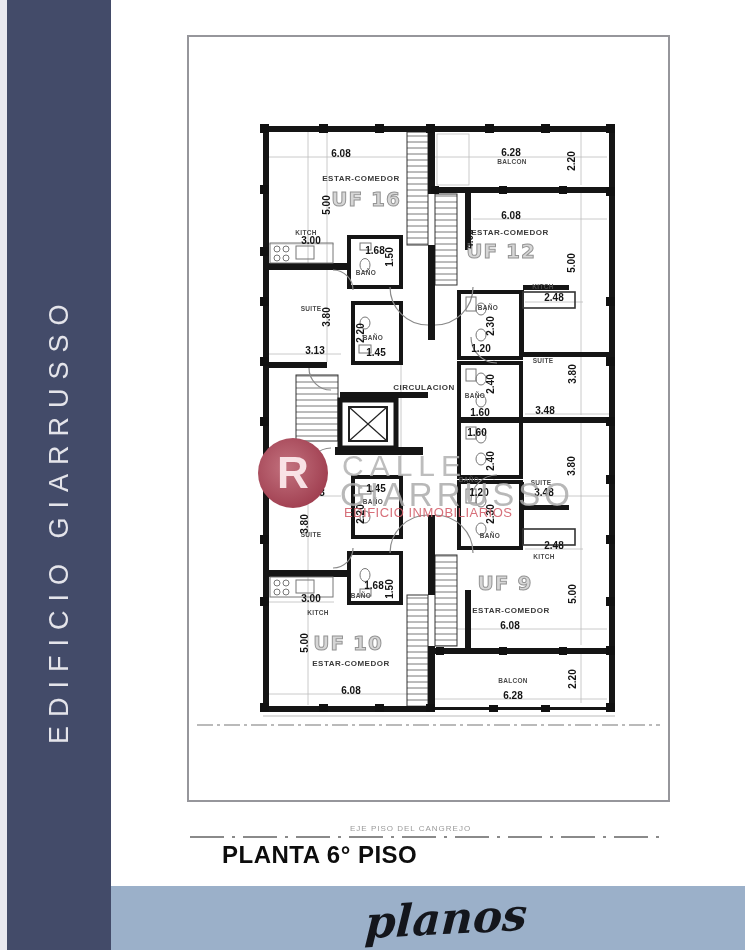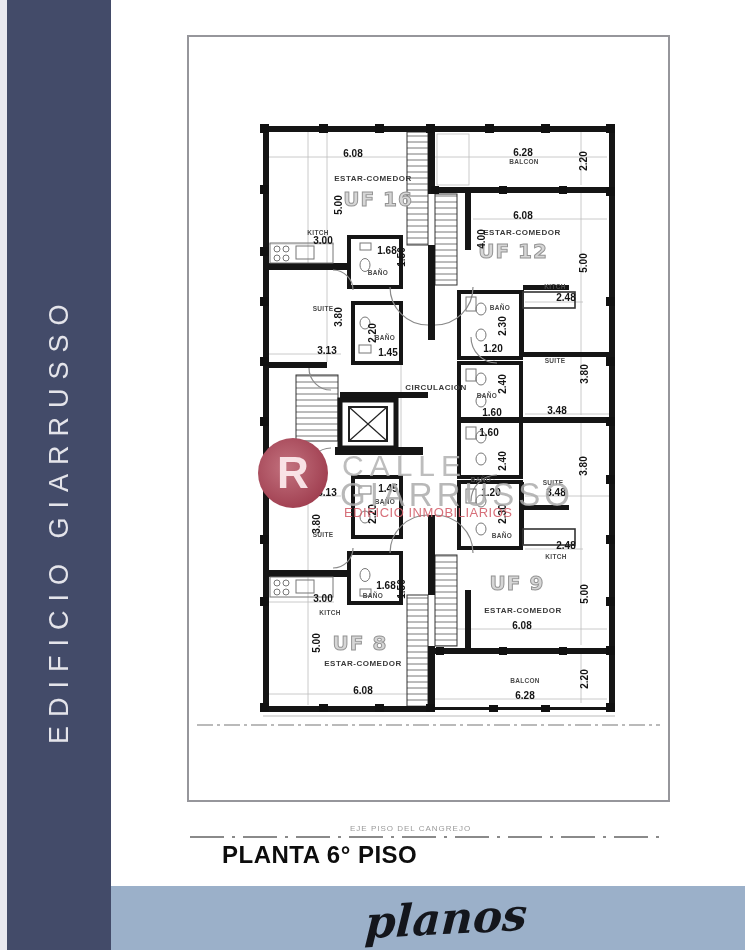--- a/index.html
+++ b/index.html
@@ -13,21 +13,21 @@
     position:absolute;left:7px;top:170px;width:104px;height:700px;
     writing-mode:vertical-rl;transform:rotate(180deg);
     display:flex;align-items:center;justify-content:center;
     font-size:27px;letter-spacing:9px;font-weight:500;color:#e4e4ea;white-space:nowrap;
   }
   .page-frame{
     position:absolute;left:187px;top:35px;width:479px;height:763px;
     border:2px solid #96969b;background:#fff;
   }
   .page-frame svg{position:absolute;left:0;top:0;width:100%;height:100%;}
-  #plan-labels{position:absolute;left:0;top:0;width:100%;height:100%;z-index:2;margin-left:12px;}
+  #plan-labels{position:absolute;left:0;top:0;width:100%;height:100%;z-index:2;}
   .plbl{position:absolute;transform:translate(-50%,-50%);white-space:nowrap;line-height:1;}
   .dim{font-size:10px;font-weight:bold;color:#151515;}
   .dimv{font-size:10px;font-weight:bold;color:#151515;transform:translate(-50%,-50%) rotate(-90deg);}
   .room{font-size:8px;font-weight:bold;letter-spacing:.5px;color:#3a3a3a;}
   .small{font-size:6.5px;font-weight:bold;letter-spacing:.3px;color:#4a4a4a;}
   .unit{
     font-family:"DejaVu Sans", sans-serif;font-size:20px;font-weight:bold;letter-spacing:1px;
     color:#d6d6d6;-webkit-text-stroke:1px #949494;
   }
   
@@ -305,21 +305,21 @@
       <div class="plbl small" style="left: 184px; top: 465px;">BAÑO</div>
       <div class="plbl dimv" style="left: 172px; top: 477px;">2.20</div>
       <div class="plbl small" style="left: 122px; top: 498px;">SUITE</div>
       <div class="plbl dimv" style="left: 116px; top: 487px;">3.80</div>
       <div class="plbl dim" style="left: 185px; top: 549px;">1.68</div>
       <div class="plbl dimv" style="left: 201px; top: 552px;">1.50</div>
       <div class="plbl small" style="left: 172px; top: 559px;">BAÑO</div>
       <div class="plbl dim" style="left: 122px; top: 562px;">3.00</div>
       <div class="plbl small" style="left: 129px; top: 576px;">KITCH</div>
       <div class="plbl dimv" style="left: 116px; top: 606px;">5.00</div>
-      <div class="plbl unit" style="left: 159px; top: 606px;">UF 8</div>
+      <div class="plbl unit" style="left: 159px; top: 606px;">UF 10</div>
       <div class="plbl room" style="left: 162px; top: 627px;">ESTAR-COMEDOR</div>
       <div class="plbl dim" style="left: 162px; top: 654px;">6.08</div>
     </div>
 </div>
 
 <div class="wm-circle" style="background-color: rgb(156, 50, 71);">
   <span class="wm-r">R</span>
 </div>
 <div class="wm-line1">CALLE</div>
 <div class="wm-line2">GIARRUSSO</div>

